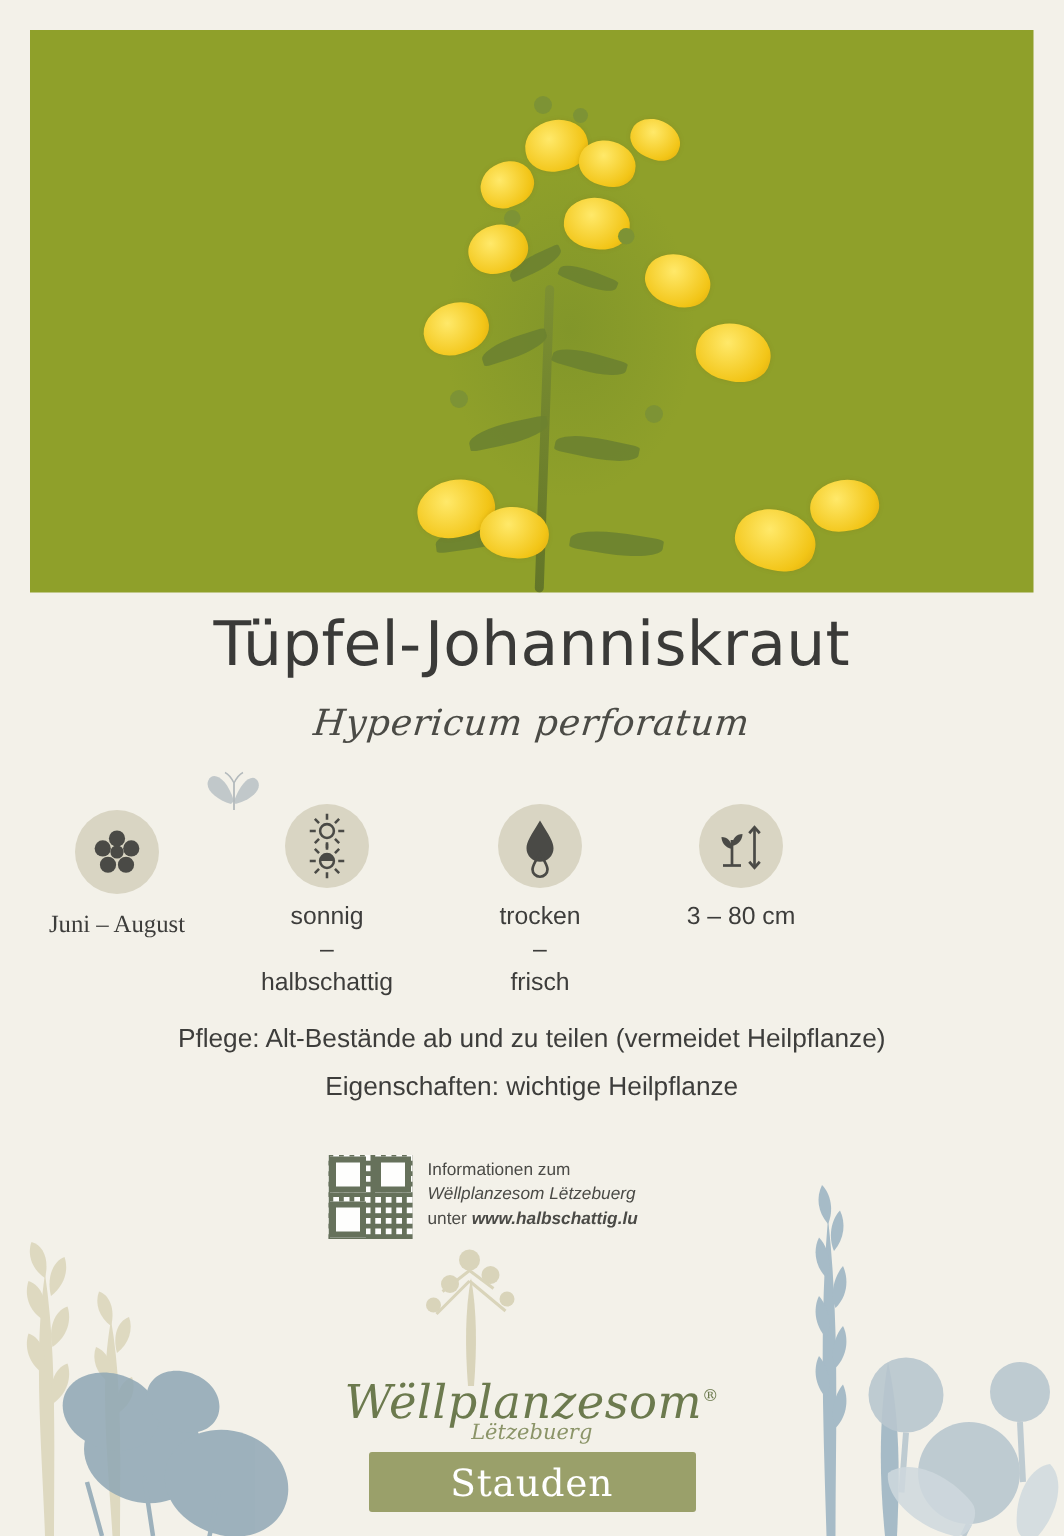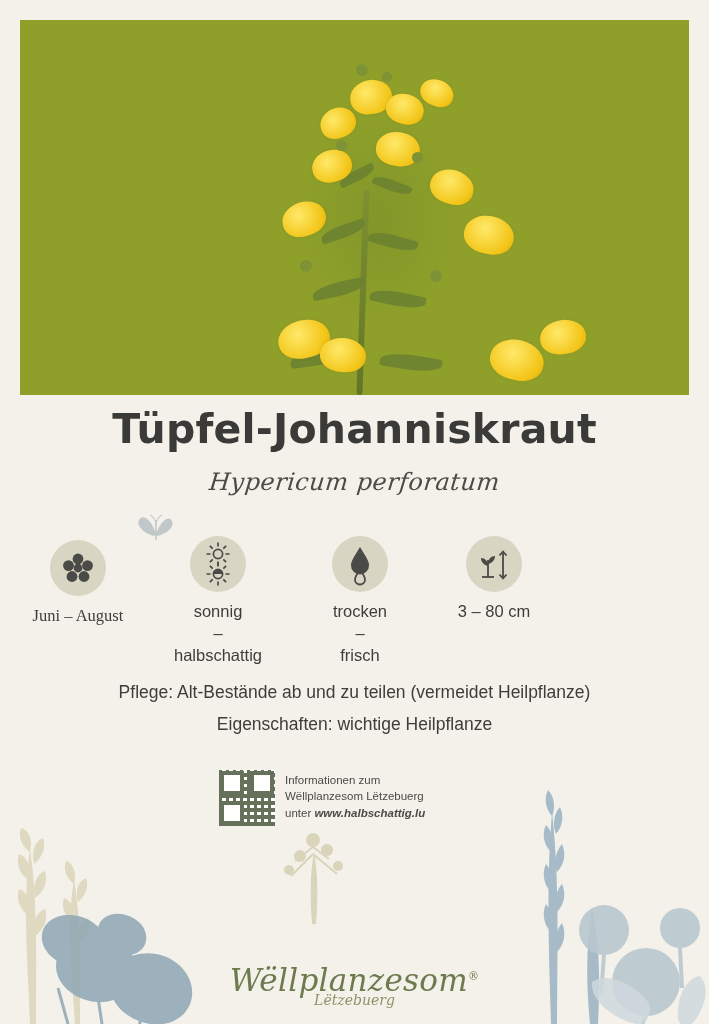--- a/index.html
+++ b/index.html
@@ -81,21 +81,21 @@
   }
 
   
   .title {
     position: absolute;
     top: 405px;
     left: 0;
     width: 709px;
     text-align: center;
     font-size: 41px;
-    font-weight: 700;
+    font-weight: 400;
     letter-spacing: .2px;
     color: #3a3a38;
     font-family: "DejaVu Sans", sans-serif;
   }
   .subtitle {
     position: absolute;
     top: 468px;
     left: 0;
     width: 709px;
     text-align: center;
@@ -198,21 +198,21 @@
     width: 16px; height: 16px;
     border: 4px solid #5f6b54;
     background: #fff;
   }
   .qr-text {
     font-size: 11.5px;
     line-height: 1.42;
     color: #4a4a46;
     padding-top: 2px;
   }
-  .qr-text .it { }
+  .qr-text .it { font-style: italic; }
   .qr-text .bold-it { font-style: italic; font-weight: bold; }
 
   
   .deco {
     position: absolute;
     bottom: 0;
     left: 0;
     width: 709px;
     height: 340px;
     pointer-events: none;
@@ -460,13 +460,16 @@
     <circle cx="338" cy="182" r="5"></circle>
     <path d="M313 163 l-18 14 M313 163 l16 12 M313 170 l-22 22 M313 170 l24 20" stroke="#d9d4ba" stroke-width="2" fill="none"></path>
   </g>
 </svg>
 
 <div class="logo">
   <div class="logo-word">
     <span>Wëllplanzesom</span><sup>®</sup>
   </div>
   <div class="logo-sub">Lëtzebuerg</div>
+  <div class="logo-bar">
+    <span>Stauden</span>
+  </div>
 </div>
 
 </body></html>

